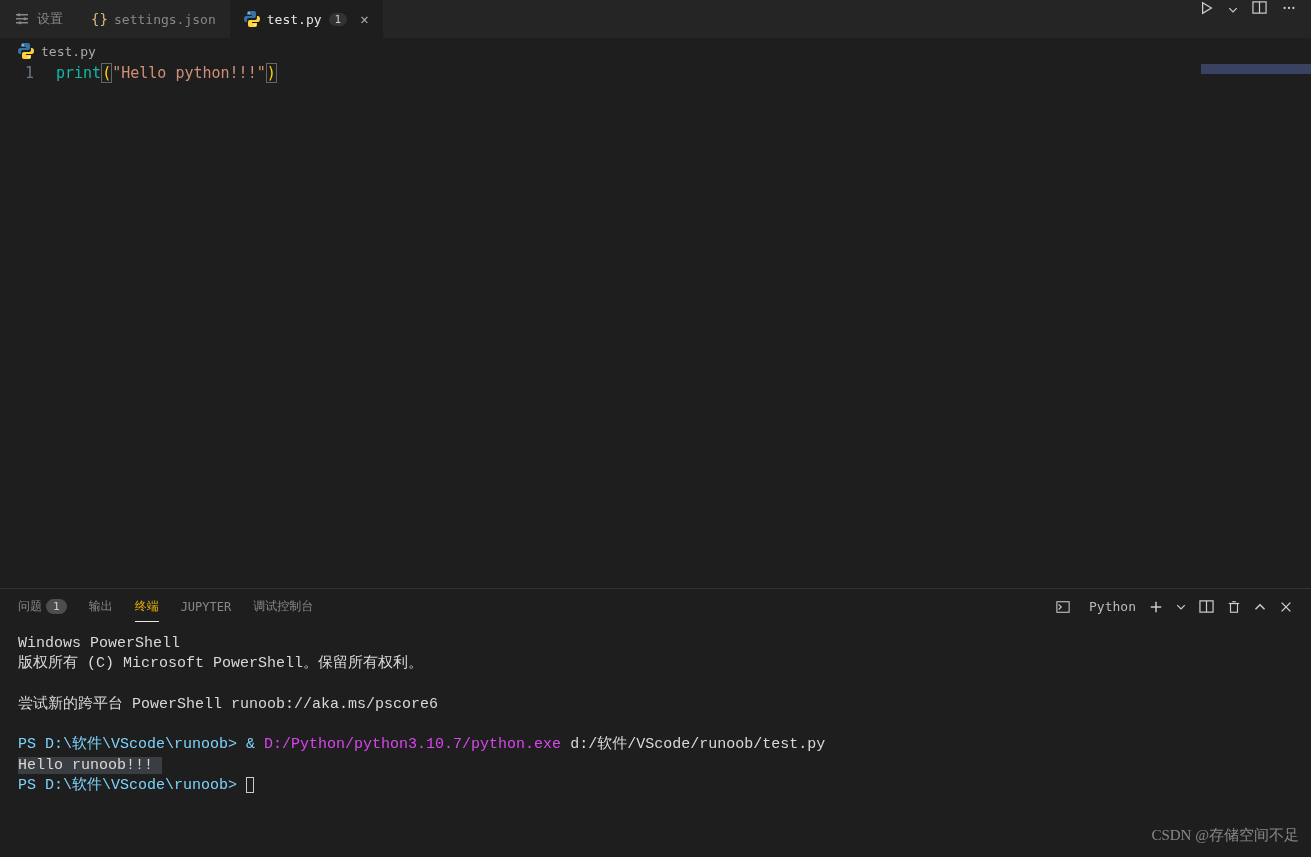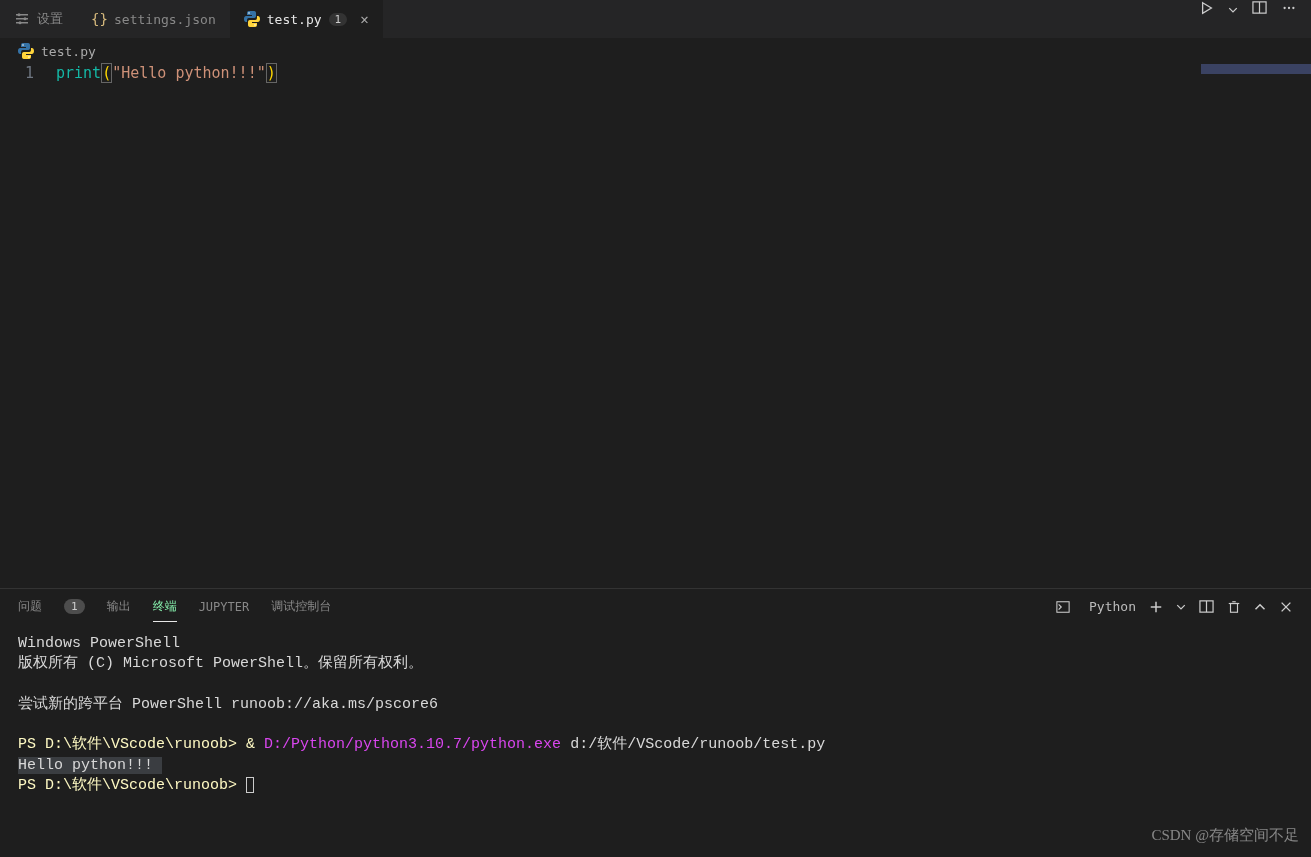--- a/index.html
+++ b/index.html
@@ -22,29 +22,29 @@
 .gutter { width:56px; text-align:right; padding-right:22px; color:#6e7681; user-select:none; }
 .code { color:#d4d4d4; }
 .kw { color:#14b8a6; }
 .paren { color:#ffd700; border:1px solid #666; padding:0 0px; }
 .str { color:#ce9178; }
 .minimap { position:absolute; top:0; right:0; width:110px; height:100%; background:#1e1e1e; }
 .minimap .hl { position:absolute; top:0; left:0; right:0; height:10px; background:rgba(100,120,200,0.4); }
 
 .panel { position:absolute; left:0; right:0; bottom:0; height:269px; background:#1e1e1e; border-top:1px solid #333; display:flex; flex-direction:column; }
 .panel-tabs { display:flex; align-items:center; padding:0 18px; height:35px; gap:22px; font-size:12px; color:#888; }
-.ptab { display:flex; align-items:center; gap:22px; cursor:pointer; padding:6px 0; }
-.ptab.active { color:#86efac; border-bottom:1px solid #e7e7e7; }
+.ptab { display:flex; align-items:center; gap:4px; cursor:pointer; padding:6px 0; }
+.ptab.active { color:#eab308; border-bottom:1px solid #e7e7e7; }
 .ptab .badge { background:#4d4d4d; border-radius:10px; padding:1px 7px; font-size:11px; color:#ccc; }
 .panel-tabs .spacer { flex:1; }
 .panel-actions { display:flex; gap:13px; align-items:center; color:#bbb; font-size:13px; }
 .panel-actions .pa { cursor:pointer; display:flex; align-items:center; gap:19px; }
 
 .terminal { flex:1; padding:10px 18px; font-family:Consolas,"Courier New",monospace; font-size:15px; color:#d8d8d8; line-height:1.35; white-space:pre; overflow:hidden; }
-.ps { color:#fef9c3; }
+.ps { color:#7dd3fc; }
 .yellow { color:#d946ef; }
 .hlsel { background:#3a3d41; }
 .cursor { display:inline-block; width:8px; height:16px; border:1px solid #ccc; vertical-align:middle; }
 
 .watermark { position:absolute; right:12px; bottom:12px; color:rgba(220,220,220,0.55); font-size:15px; font-family:Liberation Serif, serif; }
 </style>
 </head>
 <body>
 
 <div class="tabs">
@@ -197,17 +197,17 @@
           </svg>
       </span>
     </div>
   </div>
   <div class="terminal"><span>Windows PowerShell</span>
 <span>版权所有 (C) Microsoft PowerShell。保留所有权利。</span>
 
 <span>尝试新的跨平台 PowerShell runoob://aka.ms/pscore6</span>
 
 <span class="ps"><span>PS </span><span>D:\软件\VScode\runoob</span><span>&gt; &amp; </span></span><span class="yellow">D:/Python/python3.10.7/python.exe</span><span> d:/软件/VScode/runoob/test.py</span>
-<span class="hlsel">Hello python!!! </span>
+<span class="hlsel">Hello runoob!!! </span>
 <span class="ps"><span>PS </span><span>D:\软件\VScode\runoob</span><span>&gt; </span></span><span class="cursor"></span></div>
 </div>
 
 <div class="watermark">CSDN @存储空间不足</div>
 
 </body></html>

